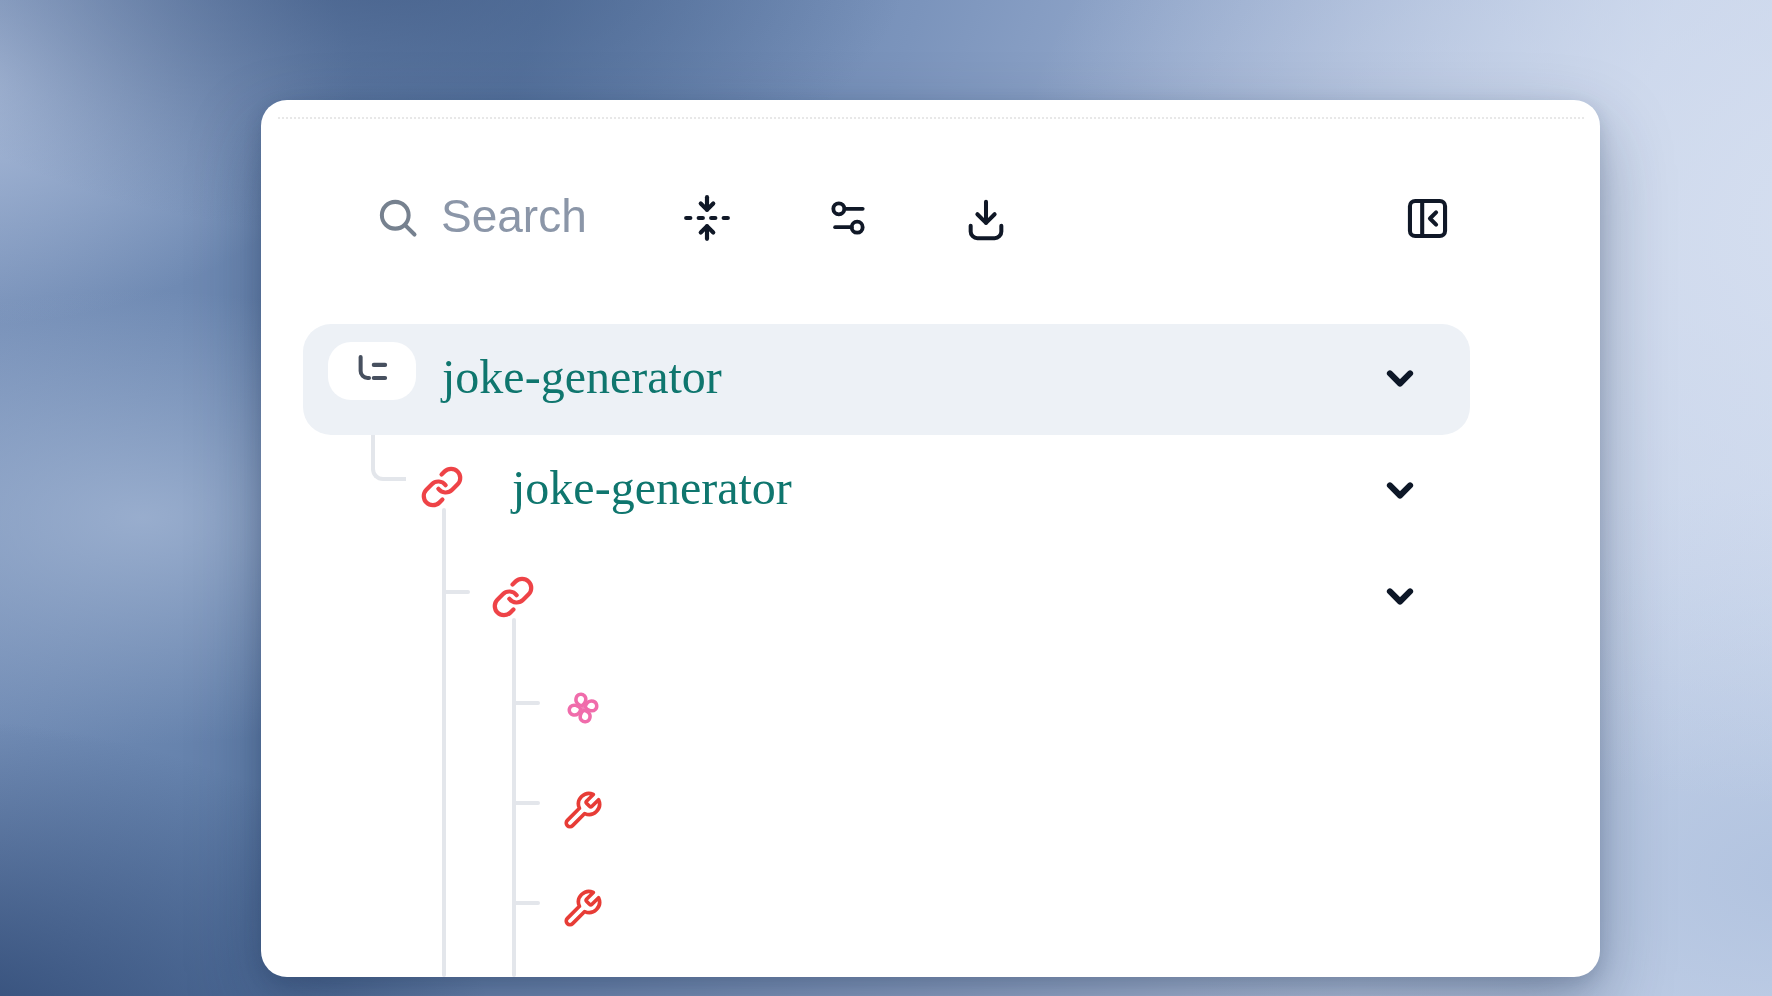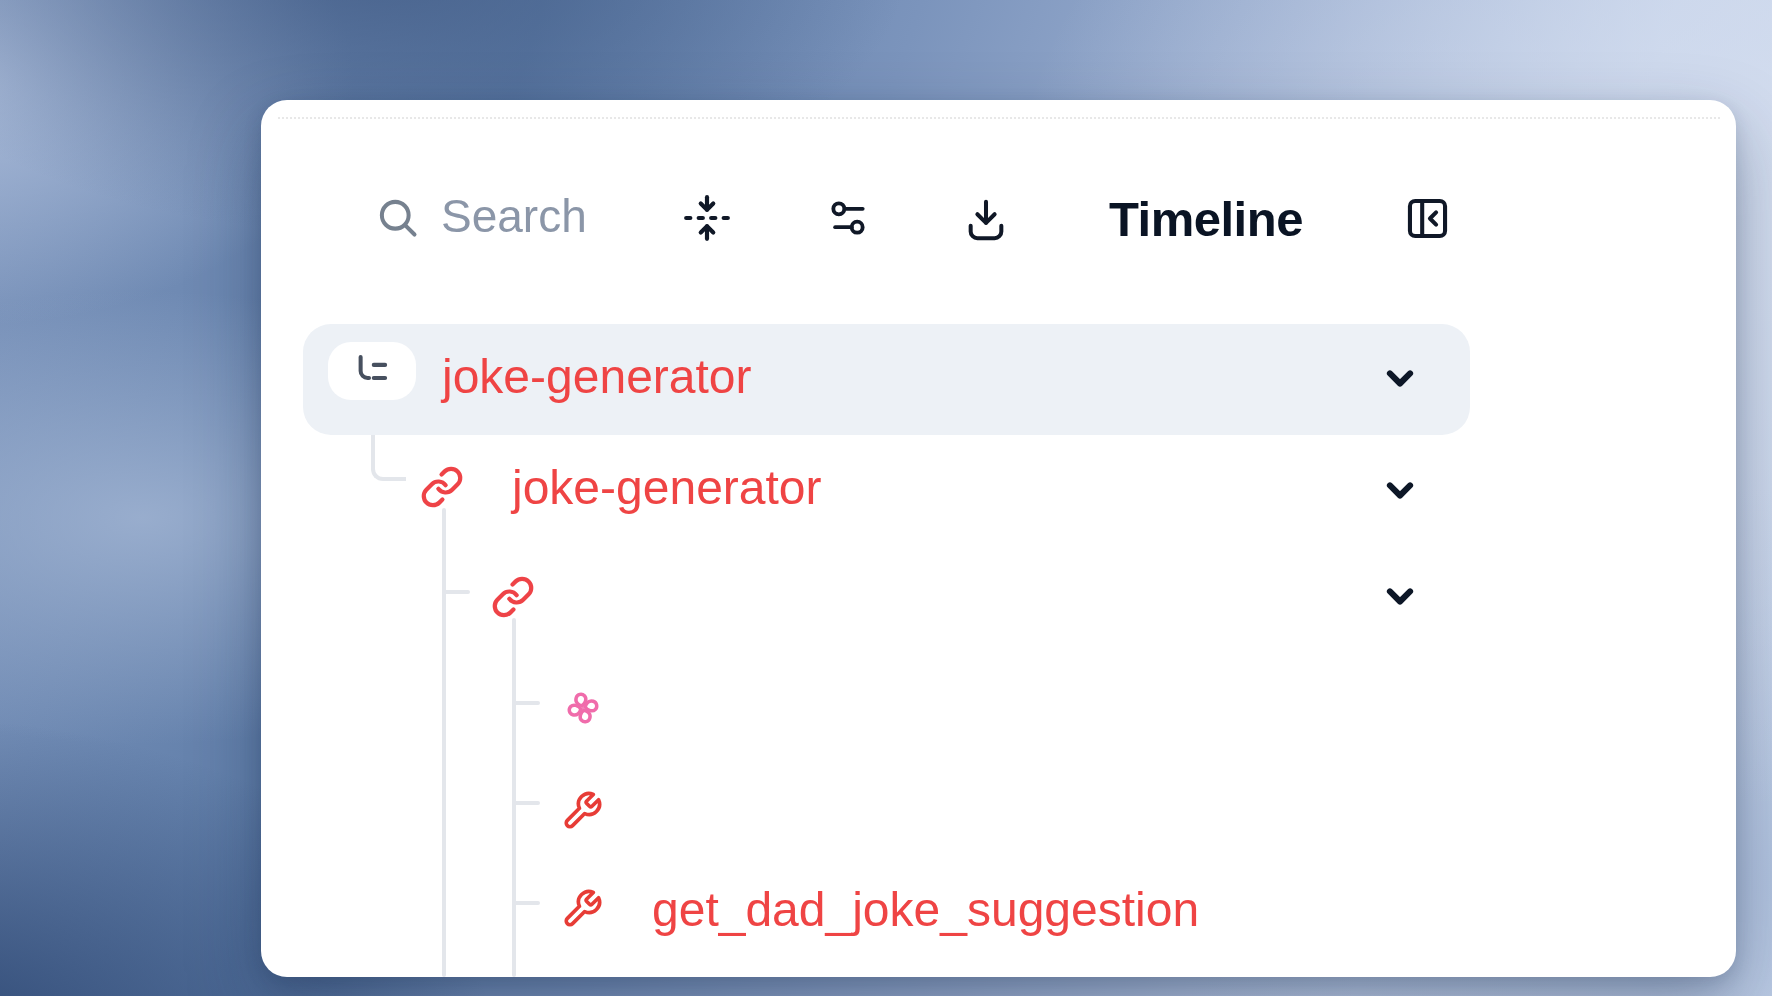--- a/index.html
+++ b/index.html
@@ -12,30 +12,30 @@
     background:
       radial-gradient(55% 50% at 21% -4%, rgba(62,88,130,.75) 0%, rgba(62,88,130,0) 55%),
       radial-gradient(40% 45% at -2% 8%, rgba(178,194,222,.85) 0%, rgba(178,194,222,0) 55%),
       radial-gradient(55% 55% at -6% 106%, rgba(38,64,108,.95) 0%, rgba(38,64,108,0) 62%),
       radial-gradient(42% 38% at 8% 52%, rgba(163,182,212,.8) 0%, rgba(163,182,212,0) 60%),
       radial-gradient(70% 85% at 106% 22%, rgba(214,223,240,.95) 0%, rgba(214,223,240,0) 70%),
       radial-gradient(60% 60% at 102% 88%, rgba(175,193,222,.9) 0%, rgba(175,193,222,0) 65%),
       linear-gradient(108deg, #7e96bd 0%, #607ea9 26%, #7b94bc 44%, #9db0d1 62%, #c2d0e8 80%, #ccd8ec 100%);
   }
   .card{
-    position:absolute;left:261px;top:100px;width:1475px;height:877px;
+    position:absolute;left:261px;top:100px;width:1339px;height:877px;
     background:#ffffff;border-radius:26px;
     box-shadow:0 30px 70px rgba(15,35,70,.35), 0 6px 18px rgba(15,35,70,.15);
     overflow:hidden;
   }
   .dotted{position:absolute;left:17px;right:16px;top:17px;border-top:2px dotted #e8e8e8;}
 
   .abs{position:absolute;}
   svg{display:block;}
-  .txt{white-space:nowrap;color:#ef4444;font-size:48px;line-height:56px;}
+  .txt{white-space:nowrap;color:#0f766e;font-size:48px;line-height:56px;font-family:Liberation Serif, serif;}
   .search-label{color:#8b96a8;font-size:46px;line-height:52px;}
   .timeline{color:#0a1424;font-size:49px;line-height:54px;font-weight:700;letter-spacing:-.5px;}
 
   .row-bg{position:absolute;left:42px;top:224px;width:1167px;height:111px;border-radius:28px;background:#edf1f6;}
   .pill{position:absolute;left:67px;top:242px;width:88px;height:58px;border-radius:23px;background:#ffffff;
         display:flex;align-items:center;justify-content:center;}
 
   .vline{position:absolute;width:4px;background:#e3e6eb;border-radius:2px;}
   .tick{position:absolute;height:4px;background:#e3e6eb;border-radius:2px;}
   .corner{position:absolute;border-left:4px solid #e3e6eb;border-bottom:4px solid #e3e6eb;border-bottom-left-radius:12px;}
@@ -71,21 +71,20 @@
     <circle cx="7" cy="7" r="3"></circle>
       <circle cx="17" cy="17" r="3"></circle>
   </svg>
 
   <svg class="abs" style="left:702px;top:96px" width="46" height="46" viewBox="0 0 24 24" fill="none" stroke="#101827" stroke-width="2.1" stroke-linecap="round" stroke-linejoin="round">
     <path d="M12 3v11"></path>
       <path d="m7.5 9.5 4.5 4.5 4.5-4.5"></path>
     <path d="M20 15.5v3a3.5 3.5 0 0 1-3.5 3.5h-9A3.5 3.5 0 0 1 4 18.5v-3"></path>
   </svg>
 
-  <div class="abs timeline" style="left:848px;top:92px">Timeline</div>
 
   <svg class="abs" style="left:1142px;top:94px" width="49" height="49" viewBox="0 0 24 24" fill="none" stroke="#101827" stroke-width="2" stroke-linecap="round" stroke-linejoin="round">
     <rect x="3.4" y="3.4" width="17.2" height="17.2" rx="2.6"></rect>
     <path d="M9.4 3.4v17.2"></path>
       <path d="m16.2 15-3-3 3-3"></path>
   </svg>
 
   <div class="corner" style="left:110px;top:300px;width:31px;height:77px"></div>
   <div class="vline" style="left:181px;top:408px;height:469px"></div>
   <div class="tick" style="left:183px;top:490px;width:26px"></div>
@@ -132,14 +131,13 @@
     <circle cx="12" cy="12" r="0.5" fill="#f06cab" stroke="none"></circle>
   </svg>
 
   <svg class="abs" style="left:300px;top:690px" width="42" height="42" viewBox="0 0 24 24" fill="none" stroke="#e73c36" stroke-width="2.1" stroke-linecap="round" stroke-linejoin="round">
     <path d="M14.7 6.3a1 1 0 0 0 0 1.4l1.6 1.6a1 1 0 0 0 1.4 0l3.77-3.77a6 6 0 0 1-7.94 7.94l-6.91 6.91a2.12 2.12 0 0 1-3-3l6.91-6.91a6 6 0 0 1 7.94-7.94l-3.76 3.76z"></path>
   </svg>
 
   <svg class="abs" style="left:300px;top:788px" width="42" height="42" viewBox="0 0 24 24" fill="none" stroke="#e73c36" stroke-width="2.1" stroke-linecap="round" stroke-linejoin="round">
     <path d="M14.7 6.3a1 1 0 0 0 0 1.4l1.6 1.6a1 1 0 0 0 1.4 0l3.77-3.77a6 6 0 0 1-7.94 7.94l-6.91 6.91a2.12 2.12 0 0 1-3-3l6.91-6.91a6 6 0 0 1 7.94-7.94l-3.76 3.76z"></path>
   </svg>
-  <div class="abs txt" style="left:391px;top:782px">get_dad_joke_suggestion</div>
 </div>
 
 </body></html>

